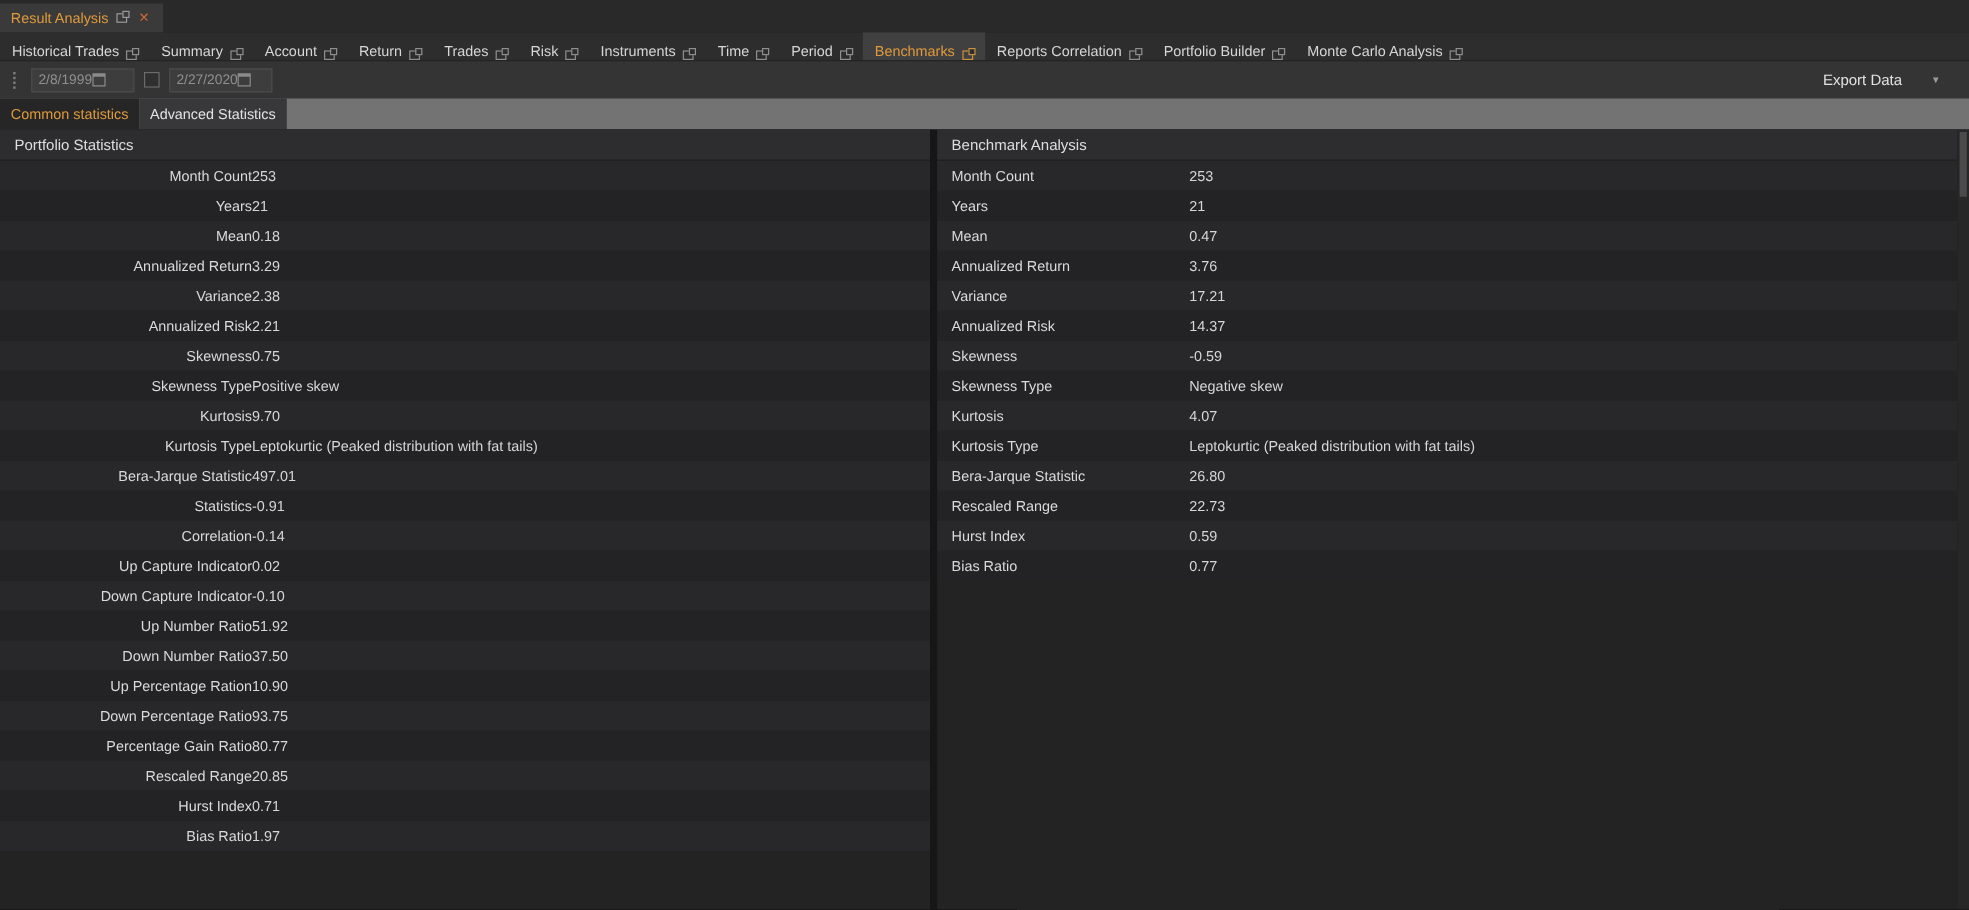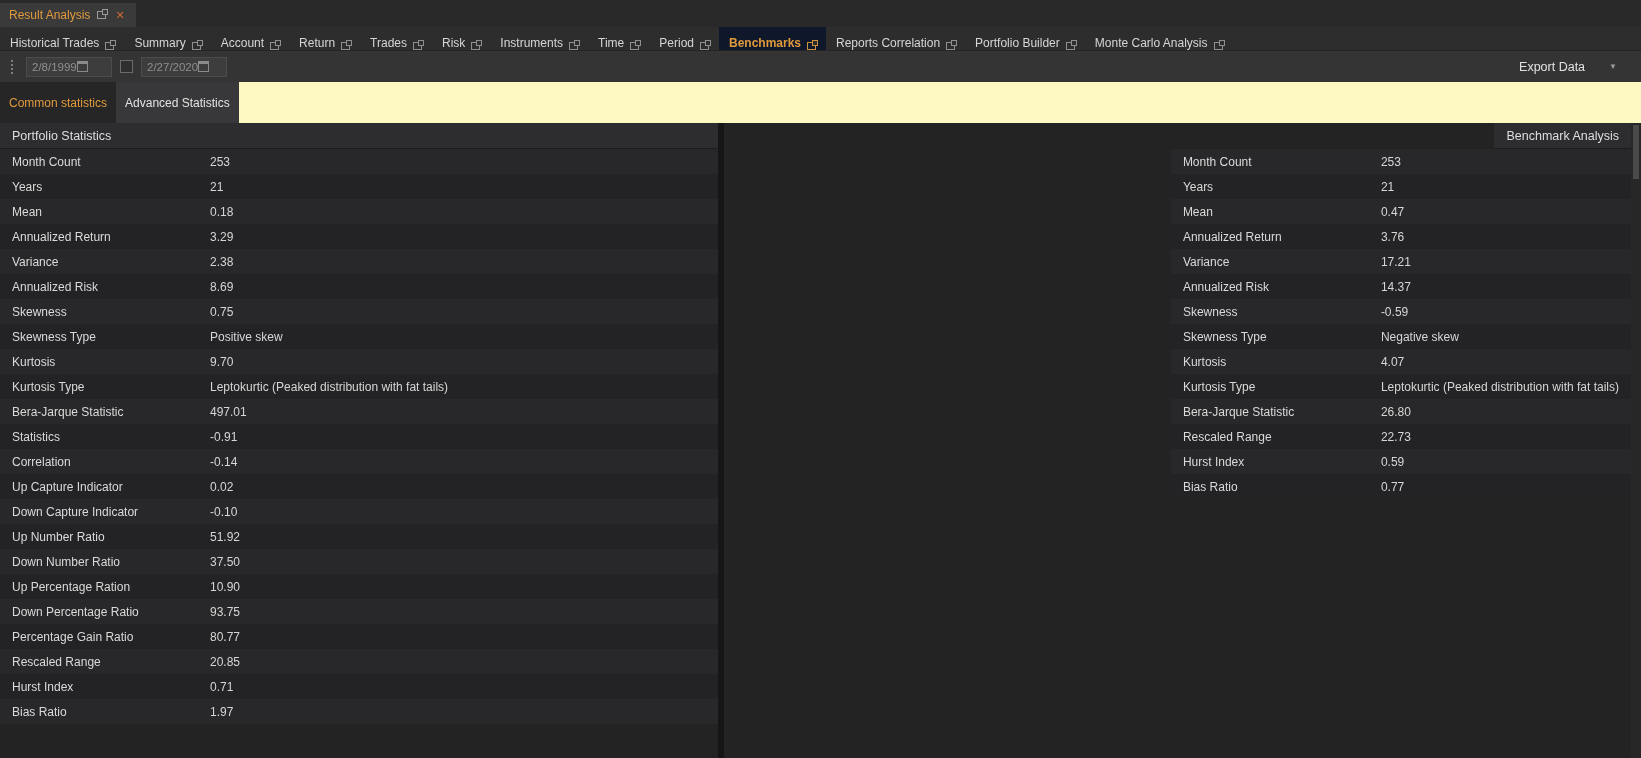--- a/index.html
+++ b/index.html
@@ -9,49 +9,49 @@
 
   
   .doc-bar { height:27px; background:#29292a; display:flex; align-items:flex-end; flex:0 0 auto; }
   .doc-tab { height:24px; background:#3a3a3b; display:flex; align-items:center; padding:0 9px; gap:7px; cursor:default; }
   .doc-tab .doc-title { color:#e09a3c; font-size:12px; }
   .close-x { color:#d06a32; font-size:11px; line-height:1; padding:1px 2px; }
 
   
   .nav-bar { height:24px; background:#2d2d2e; display:flex; align-items:stretch; flex:0 0 auto; border-bottom:1px solid #242425; }
   .nav-tab { display:flex; align-items:flex-end; padding:0 10px; gap:6px; color:#d6d6d6; font-size:12px; cursor:default; }
-  .nav-tab.selected { background:#0f172a; color:#e09a3c;font-weight:bold; }
+  .nav-tab.selected { background:#404040; color:#e09a3c; }
   .win-icon { width:9px; height:8px; border:1px solid #8f8f8f; display:inline-block; position:relative; flex:0 0 auto; }
   .win-icon::after { content:""; position:absolute; right:-3px; top:-3px; width:4px; height:4px; background:#2d2d2e; border:1px solid #8f8f8f; }
   .nav-tab.selected .win-icon, .nav-tab.selected .win-icon::after { border-color:#c9933f; }
   .doc-tab .win-icon, .doc-tab .win-icon::after { border-color:#9a9a9a; background:#3a3a3b; }
 
   
   .toolbar { height:31px; background:#343435; display:flex; align-items:center; flex:0 0 auto; padding:0 10px; gap:8px; }
   .grip { width:4px; height:15px; position:relative; margin-right:4px; }
   .grip::before { content:""; position:absolute; left:1px; top:1px; width:2px; height:2px; background:#7d7d7d;
                   box-shadow:0 4px 0 #7d7d7d, 0 8px 0 #7d7d7d, 0 12px 0 #7d7d7d; }
   .date-field { width:86px; height:20px; background:#3d3d3e; border:1px solid #4c4c4d; display:flex; align-items:center; justify-content:flex-start; padding:0 5px; }
   .date-field .date-text { color:#8f8f8f; font-size:11.5px; }
   .cal-icon { width:11px; height:11px; border:1px solid #8a8a8a; border-top:3px solid #8a8a8a; display:inline-block; }
   .checkbox { width:13px; height:13px; background:#2f2f30; border:1px solid #6b6b6c; }
   .tb-spacer { flex:1 1 auto; }
   .export-btn { display:flex; align-items:center; gap:24px; color:#e2e2e2; font-size:12.5px; padding:0 14px 0 8px; height:100%; }
   .caret { color:#9a9a9a; font-size:8px; }
 
   
-  .subtab-bar { height:41px; background:#fef9c3; display:flex; align-items:stretch; flex:0 0 auto; }
+  .subtab-bar { height:26px; background:#737373; display:flex; align-items:stretch; flex:0 0 auto; }
   .subtab { display:flex; align-items:center; padding:0 9px; font-size:12px; color:#e2e2e2; background:#38383a; cursor:default; }
   .subtab.selected { background:#262627; color:#e09a3c; }
 
   
   .content { flex:1 1 auto; display:flex; background:#161617; position:relative; }
   .panel { background:#232324; display:flex; flex-direction:column; overflow:hidden; }
-  .panel-left { width:718px; flex:0 0 auto; }
-  .panel-right { flex:1 1 auto;align-items:flex-end; }
+  .panel-left { width:775px; flex:0 0 auto;text-align:right; }
+  .panel-right { flex:1 1 auto; }
   .panel-gap { width:6px; background:#161617; flex:0 0 auto; }
   .panel-header { height:26px; background:#2d2d2f; border-bottom:1px solid #1c1c1d; display:flex; align-items:center; padding:0 12px; color:#dedede; font-size:12.5px; flex:0 0 auto; }
   .panel-body { flex:1 1 auto; }
   .stat-row { height:25px; display:flex; align-items:center; padding:0 12px; font-size:12px; }
   .stat-row:nth-child(odd) { background:#28282a; }
   .stat-row:nth-child(even) { background:#232325; }
   .stat-label { width:198px; flex:0 0 auto; color:#dadada; }
   .stat-value { color:#d6d6d6; }
 
   
@@ -168,21 +168,21 @@
           <div class="stat-row">
             <span class="stat-label">Annualized Return</span>
             <span class="stat-value">3.29</span>
           </div>
           <div class="stat-row">
             <span class="stat-label">Variance</span>
             <span class="stat-value">2.38</span>
           </div>
           <div class="stat-row">
             <span class="stat-label">Annualized Risk</span>
-            <span class="stat-value">8.69</span>
+            <span class="stat-value">2.21</span>
           </div>
           <div class="stat-row">
             <span class="stat-label">Skewness</span>
             <span class="stat-value">0.75</span>
           </div>
           <div class="stat-row">
             <span class="stat-label">Skewness Type</span>
             <span class="stat-value">Positive skew</span>
           </div>
           <div class="stat-row">

